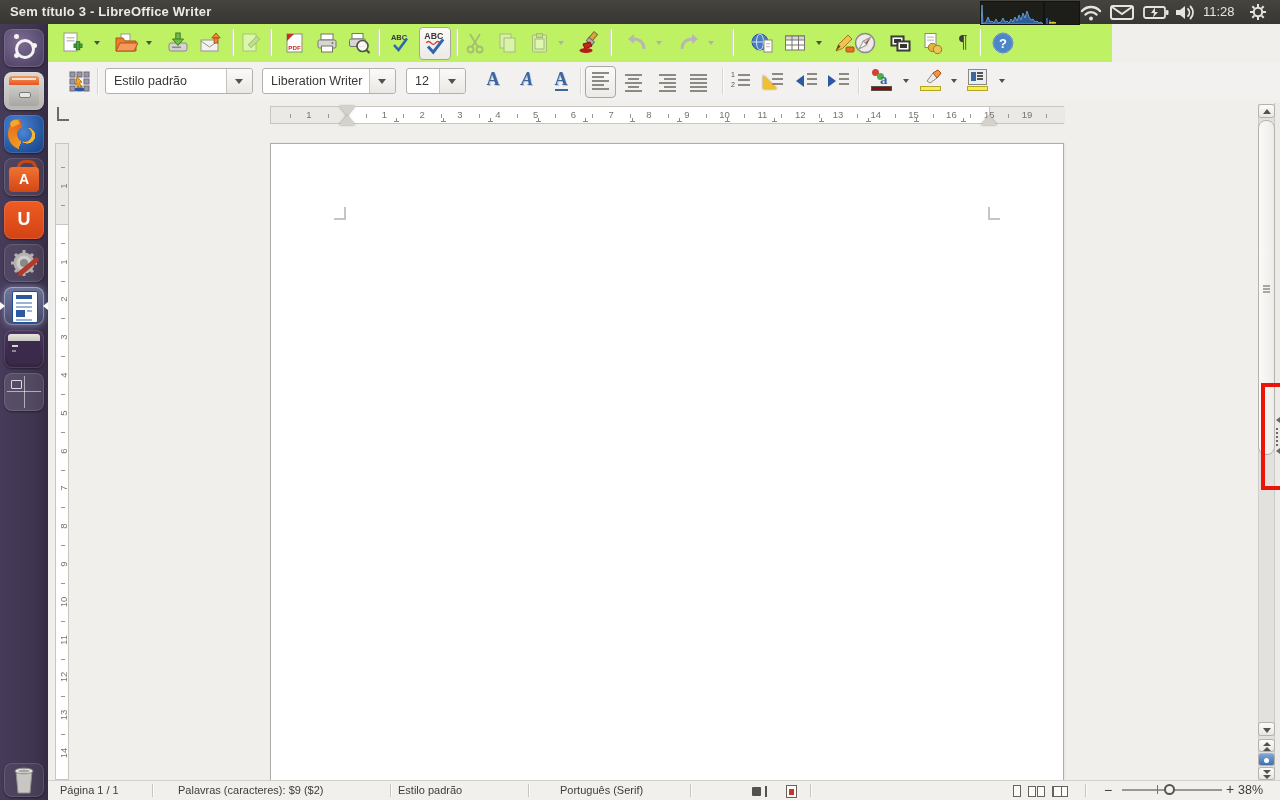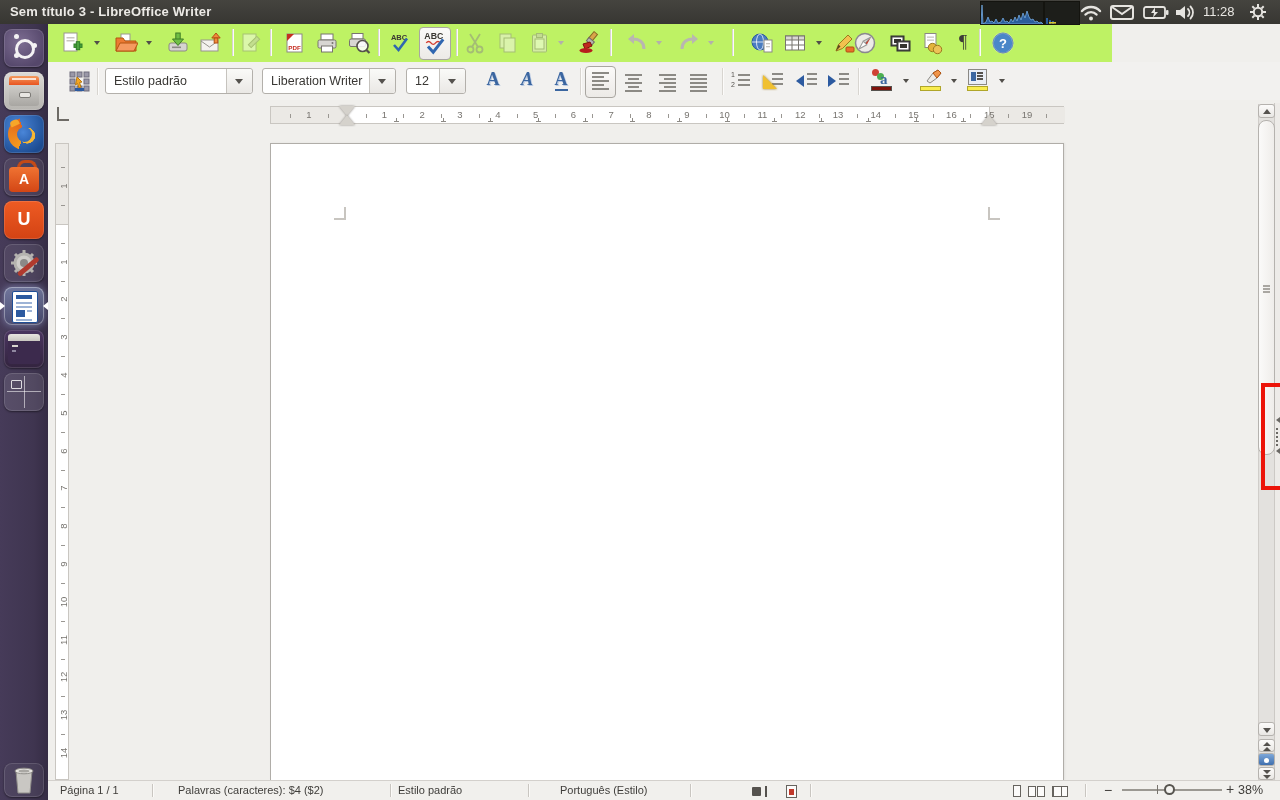--- a/index.html
+++ b/index.html
@@ -648,25 +648,25 @@
     <div class="gr-dot" style="top:436px"></div>
     <div class="gr-dot" style="top:440px"></div>
     <div class="gr-dot" style="top:444px"></div>
   <div class="gr-tri" style="top:448px"></div>
 
   <div id="redbox"></div>
 
   <div id="statusbar">
     <span class="st" style="left:60px">Página 1 / 1</span>
     <span class="ssep" style="left:152px"></span>
-    <span class="st" style="left:178px">Palavras (caracteres): $4 ($2)</span>
+    <span class="st" style="left:178px">Palavras (caracteres): $9 ($2)</span>
     <span class="ssep" style="left:390px"></span>
     <span class="st" style="left:398px">Estilo padrão</span>
     <span class="ssep" style="left:528px"></span>
-    <span class="st" style="left:560px">Português (Estilo)</span>
+    <span class="st" style="left:560px">Português (Serif)</span>
     <span class="ssep" style="left:690px"></span>
     <span style="position:absolute;left:752px;top:6px;width:9px;height:9px;background:#55524e;border-radius:1px"></span>
     <span style="position:absolute;left:765px;top:5px;width:1.5px;height:11px;background:#55524e"></span>
     <span class="pagebox" style="left:786px;top:4px;width:11px;height:13px">
         <span style="position:absolute;left:2px;top:3px;width:5px;height:6px;background:#c0392b"></span>
       </span>
     <span class="ssep" style="left:810px"></span>
     <span class="pagebox" style="left:1013px;top:4px;width:8px;height:12px"></span>
     <span class="pagebox" style="left:1028px;top:5px;width:8px;height:11px"></span>
     <span class="pagebox" style="left:1037px;top:5px;width:8px;height:11px"></span>

